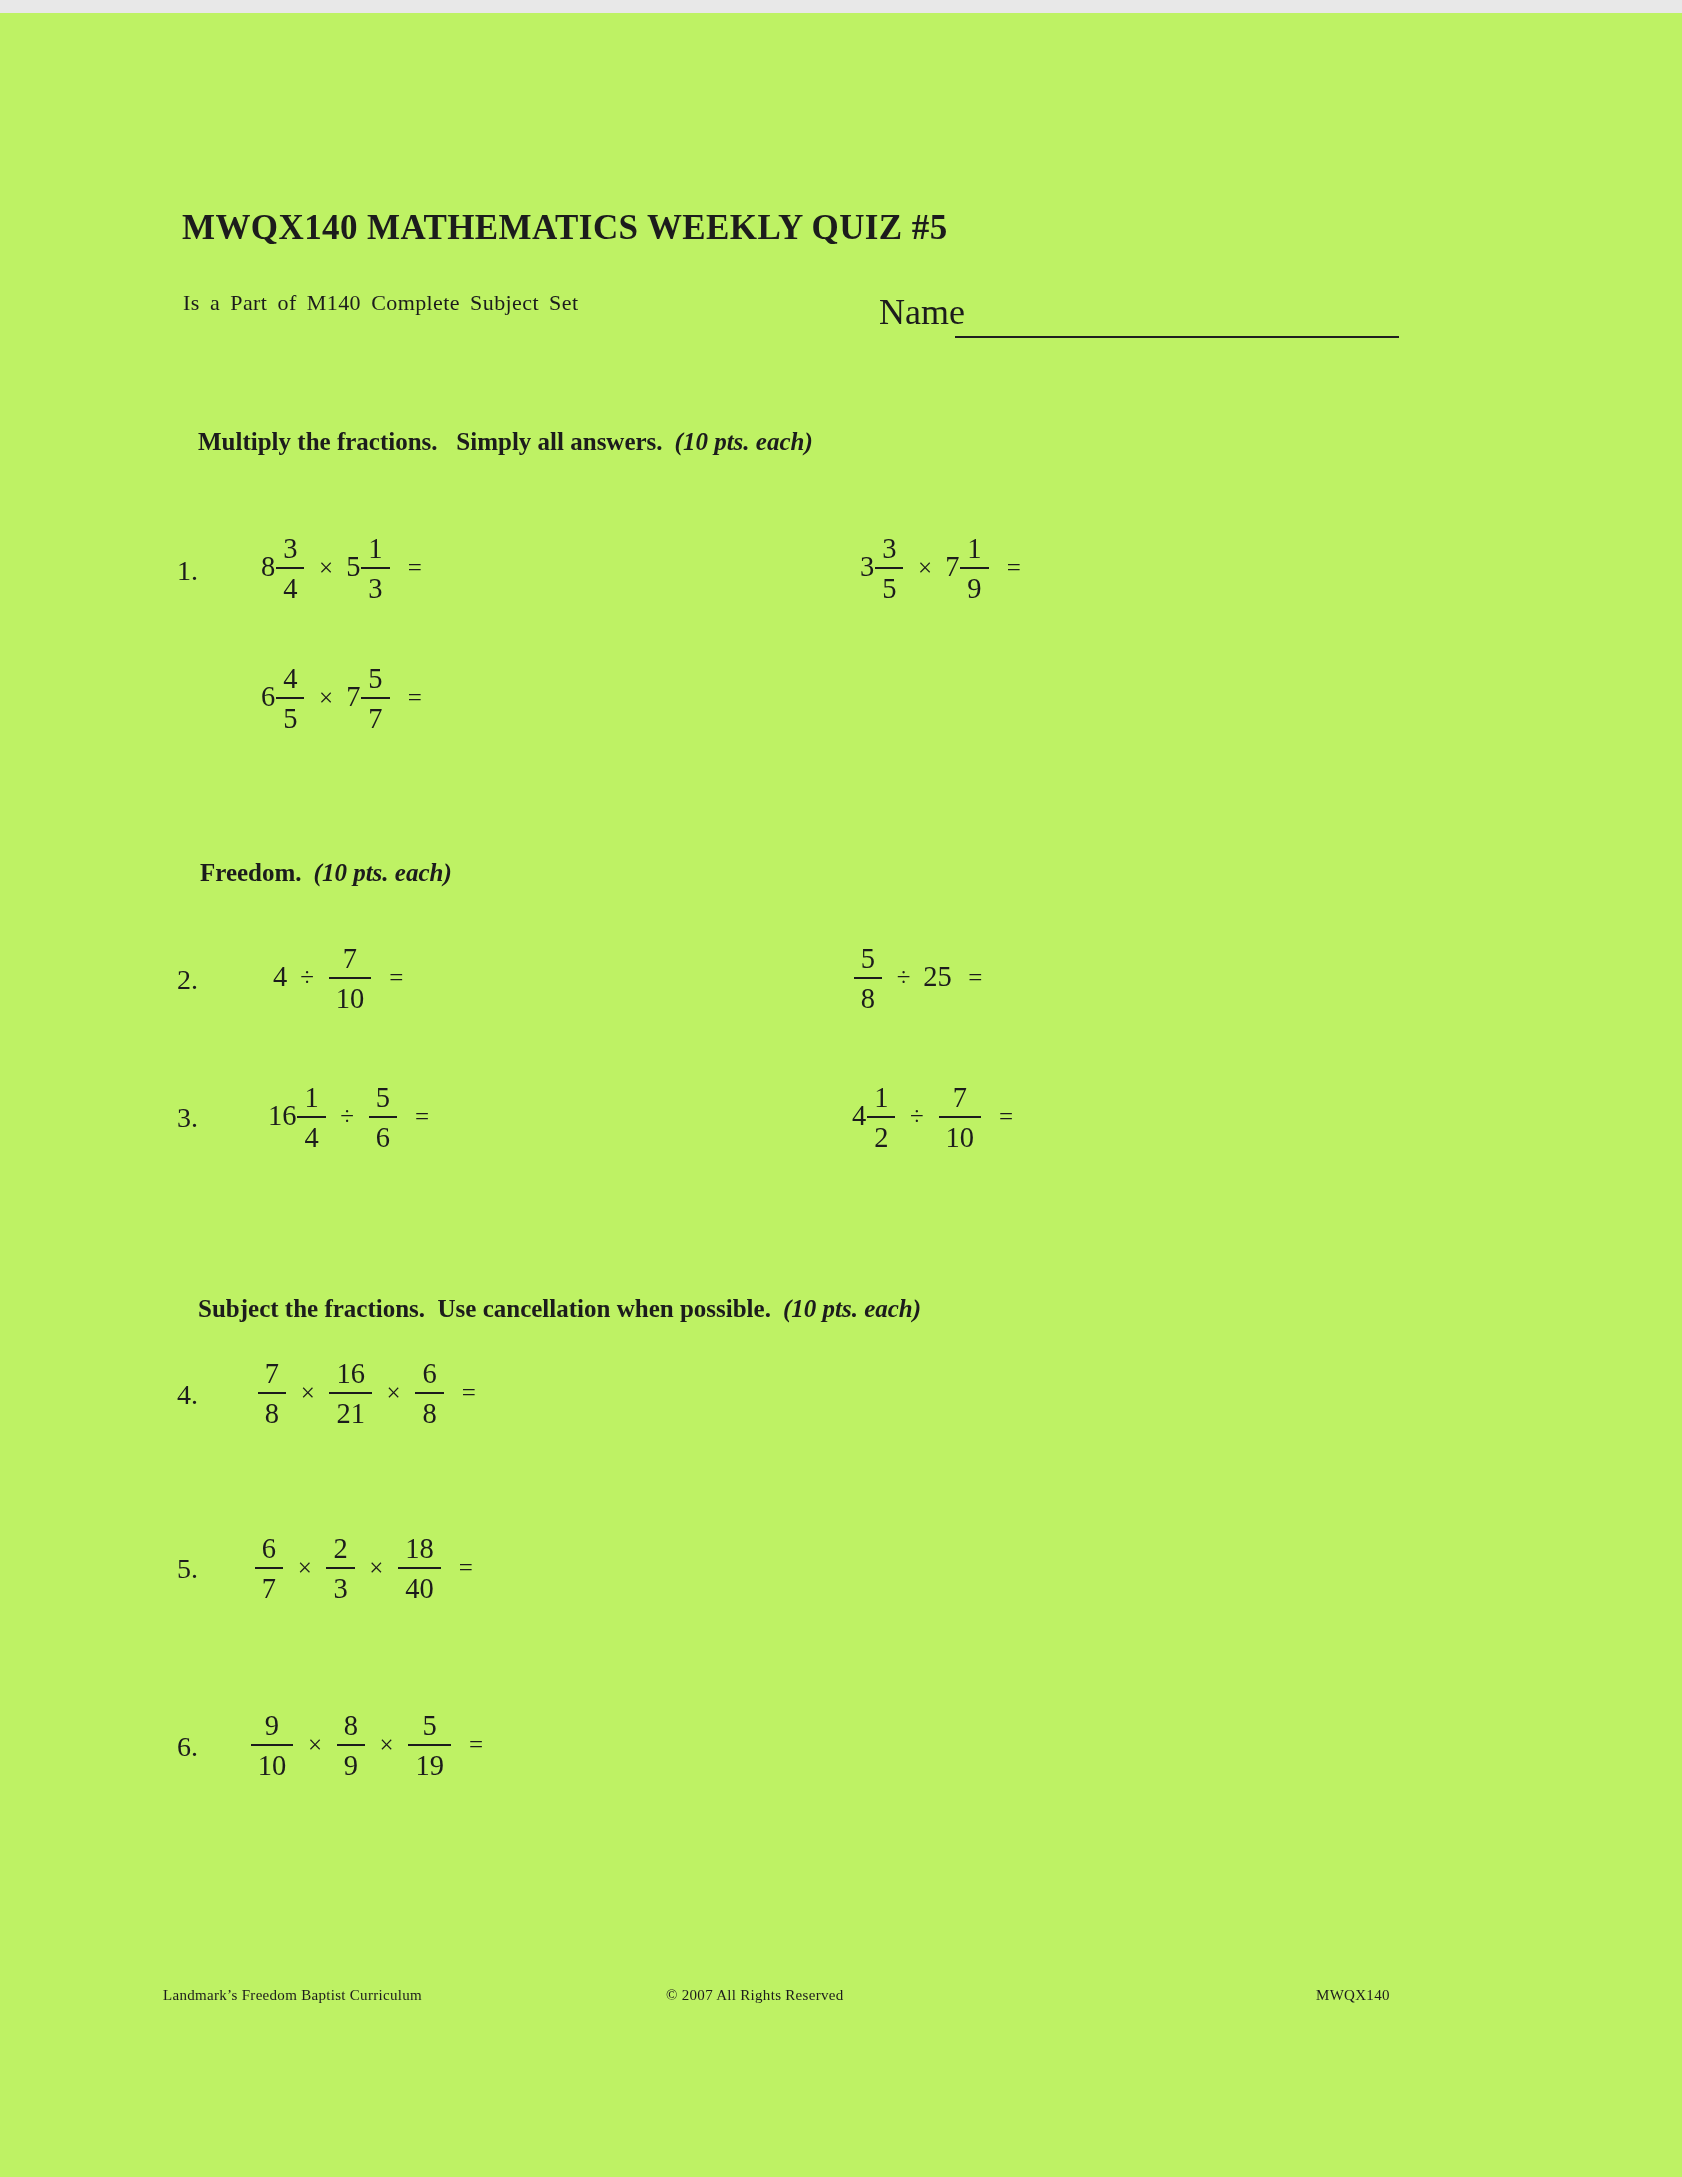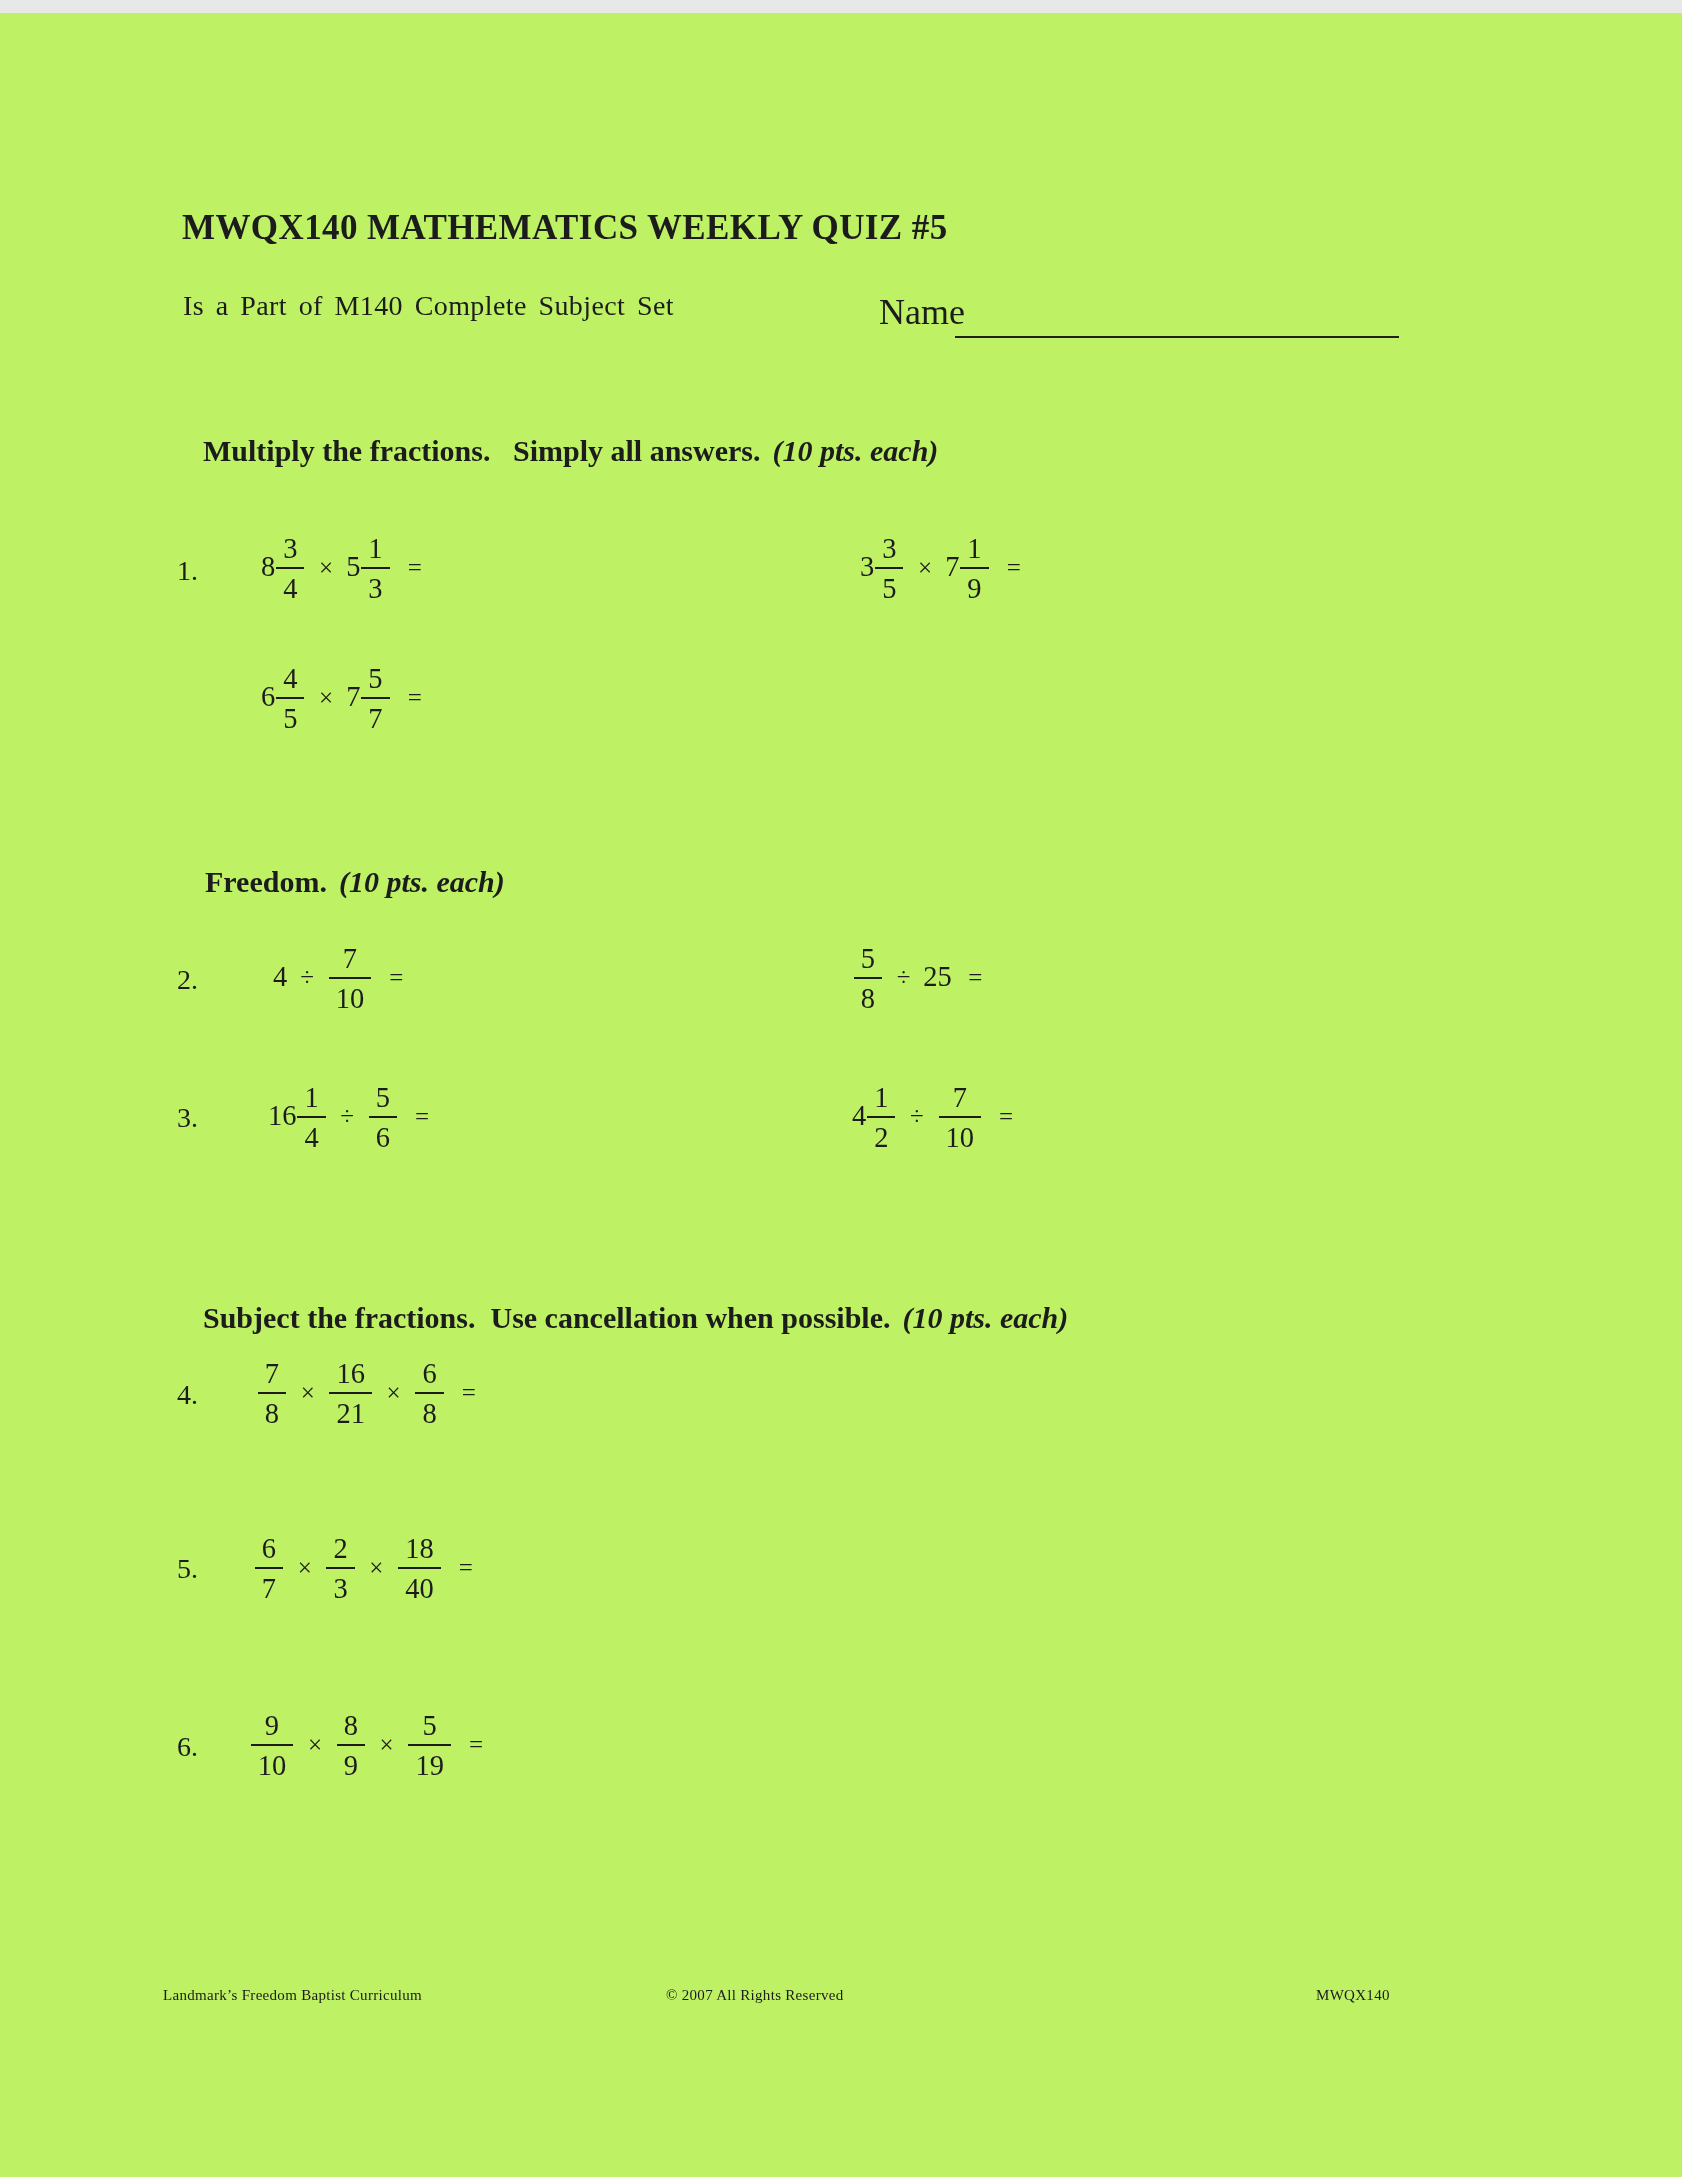--- a/index.html
+++ b/index.html
@@ -19,36 +19,36 @@
   }
   .abs { position: absolute; }
 
   .title {
     font-size: 35px;
     font-weight: bold;
     letter-spacing: 0.4px;
     white-space: pre;
   }
   .subtitle {
-    font-size: 28px;
+    font-size: 22px;
     word-spacing: 4.3px;
     letter-spacing: 0.4px;
     white-space: pre;
     text-align: center;
   }
   .name-label {
     font-size: 36px;
   }
   .name-line {
     height: 0;
     border-bottom: 2.6px solid #1f1f1f;
   }
 
   .sec {
-    font-size: 30px;
+    font-size: 25px;
     font-weight: bold;
     white-space: pre-wrap;
   }
   .sec .pts {
     font-style: italic;
     margin-left: 12px;
   }
 
   .pnum {
     font-size: 28px;

